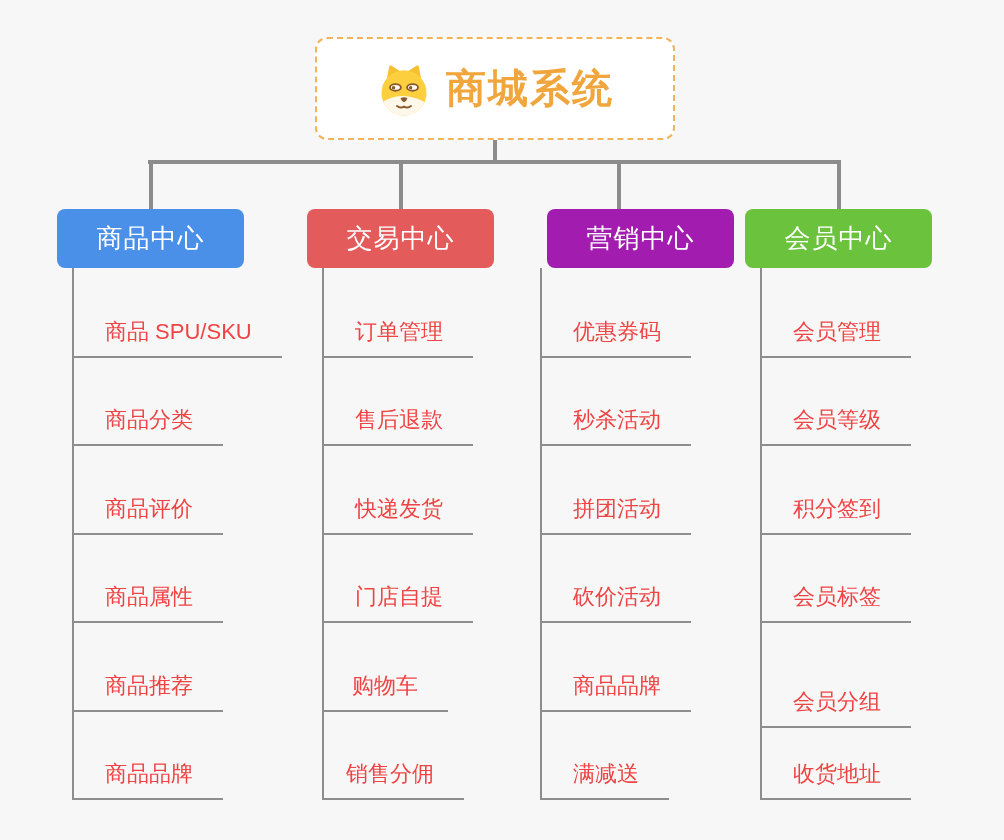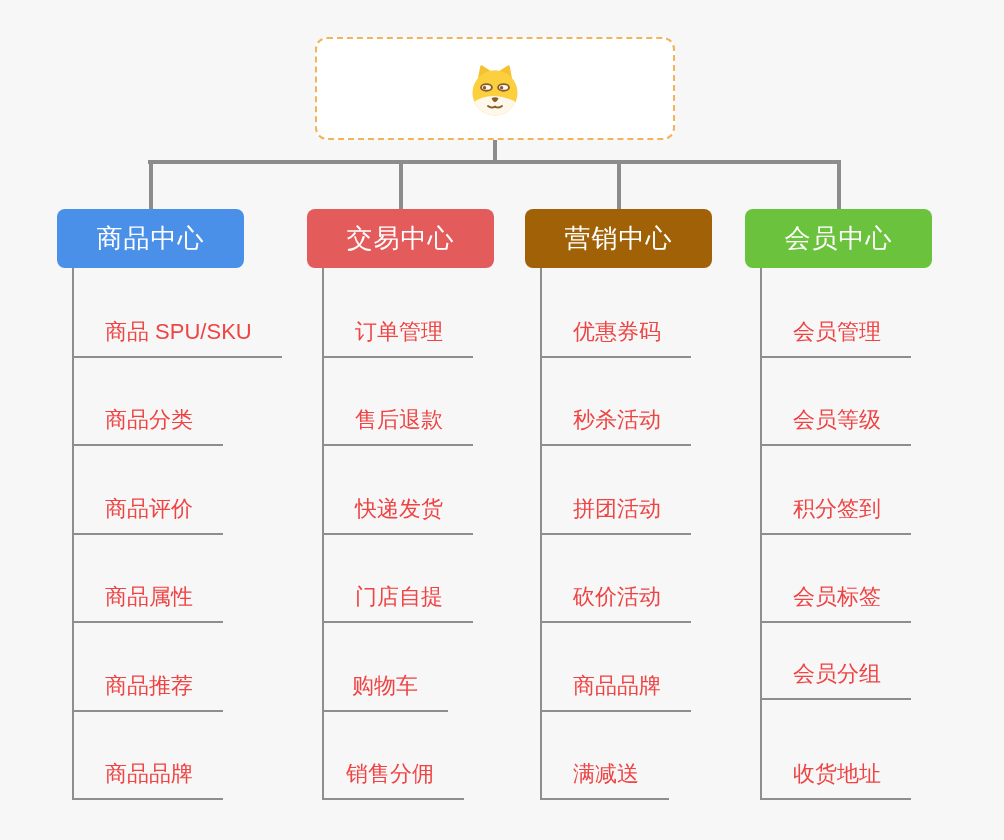--- a/index.html
+++ b/index.html
@@ -100,20 +100,21 @@
         <ellipse cx="25" cy="34" rx="7" ry="4.2" fill="#fffdf4" stroke="#8a5a2a" stroke-width="2.4"></ellipse>
         <circle cx="22.5" cy="34.4" r="2.2" fill="#8a5a2a"></circle>
         <ellipse cx="47" cy="34" rx="7" ry="4.2" fill="#fffdf4" stroke="#8a5a2a" stroke-width="2.4"></ellipse>
         <circle cx="44.5" cy="34.4" r="2.2" fill="#8a5a2a"></circle>
 
         <path d="M31.5 48 Q36 45.5 40.5 48 Q39 52.5 36 53 Q33 52.5 31.5 48 Z" fill="#8a5a2a"></path>
 
         <path d="M27 58 Q31.5 61.5 36 58.5 Q40.5 61.5 45 58" fill="none" stroke="#8a5a2a" stroke-width="2.4" stroke-linecap="round"></path>
       </svg>
     </span>
+    <span class="root-label">商城系统</span>
   </div>
 
   <div id="branches">
       <div class="connector" style="left: 149px; top: 160px; width: 4px; height: 49px;"></div>
       <div class="branch-box" style="left: 57px; background: rgb(74, 144, 232);">
         <span>商品中心</span>
       </div>
       <div class="connector" style="left: 72px; top: 268px; width: 2px; height: 532px; background: rgb(142, 142, 142);"></div>
       <div class="leaf" style="left: 72px; bottom: 482px;">商品 SPU/SKU</div>
       <div class="leaf" style="left: 72px; bottom: 394px;">商品分类</div>
@@ -126,36 +127,36 @@
         <span>交易中心</span>
       </div>
       <div class="connector" style="left: 322px; top: 268px; width: 2px; height: 532px; background: rgb(142, 142, 142);"></div>
       <div class="leaf" style="left: 322px; bottom: 482px;">订单管理</div>
       <div class="leaf" style="left: 322px; bottom: 394px;">售后退款</div>
       <div class="leaf" style="left: 322px; bottom: 305px;">快递发货</div>
       <div class="leaf" style="left: 322px; bottom: 217px;">门店自提</div>
       <div class="leaf" style="left: 322px; bottom: 128px; padding-left: 30px;">购物车</div>
       <div class="leaf" style="left: 322px; bottom: 40px; padding-left: 24px;">销售分佣</div>
       <div class="connector" style="left: 617px; top: 160px; width: 4px; height: 49px;"></div>
-      <div class="branch-box" style="left: 525px; background: #a16207;">
+      <div class="branch-box" style="left: 547px; background: #a21caf;">
         <span>营销中心</span>
       </div>
       <div class="connector" style="left: 540px; top: 268px; width: 2px; height: 532px; background: rgb(142, 142, 142);"></div>
       <div class="leaf" style="left: 540px; bottom: 482px; text-align: right;">优惠券码</div>
       <div class="leaf" style="left: 540px; bottom: 394px;">秒杀活动</div>
       <div class="leaf" style="left: 540px; bottom: 305px;">拼团活动</div>
       <div class="leaf" style="left: 540px; bottom: 217px;">砍价活动</div>
       <div class="leaf" style="left: 540px; bottom: 128px;">商品品牌</div>
       <div class="leaf" style="left: 540px; bottom: 40px;">满减送</div>
       <div class="connector" style="left: 837px; top: 160px; width: 4px; height: 49px;"></div>
       <div class="branch-box" style="left: 745px; background: rgb(107, 194, 60);">
         <span>会员中心</span>
       </div>
       <div class="connector" style="left: 760px; top: 268px; width: 2px; height: 532px; background: rgb(142, 142, 142);"></div>
       <div class="leaf" style="left: 760px; bottom: 482px;">会员管理</div>
       <div class="leaf" style="left: 760px; bottom: 394px;">会员等级</div>
       <div class="leaf" style="left: 760px; bottom: 305px; margin-top: 32px;">积分签到</div>
       <div class="leaf" style="left: 760px; bottom: 217px;">会员标签</div>
-      <div class="leaf" style="left: 760px; bottom: 140px;">会员分组</div>
+      <div class="leaf" style="left: 760px; bottom: 112px;">会员分组</div>
       <div class="leaf" style="left: 760px; bottom: 40px;">收货地址</div>
     </div>
 
 </div>
 
 </body></html>

